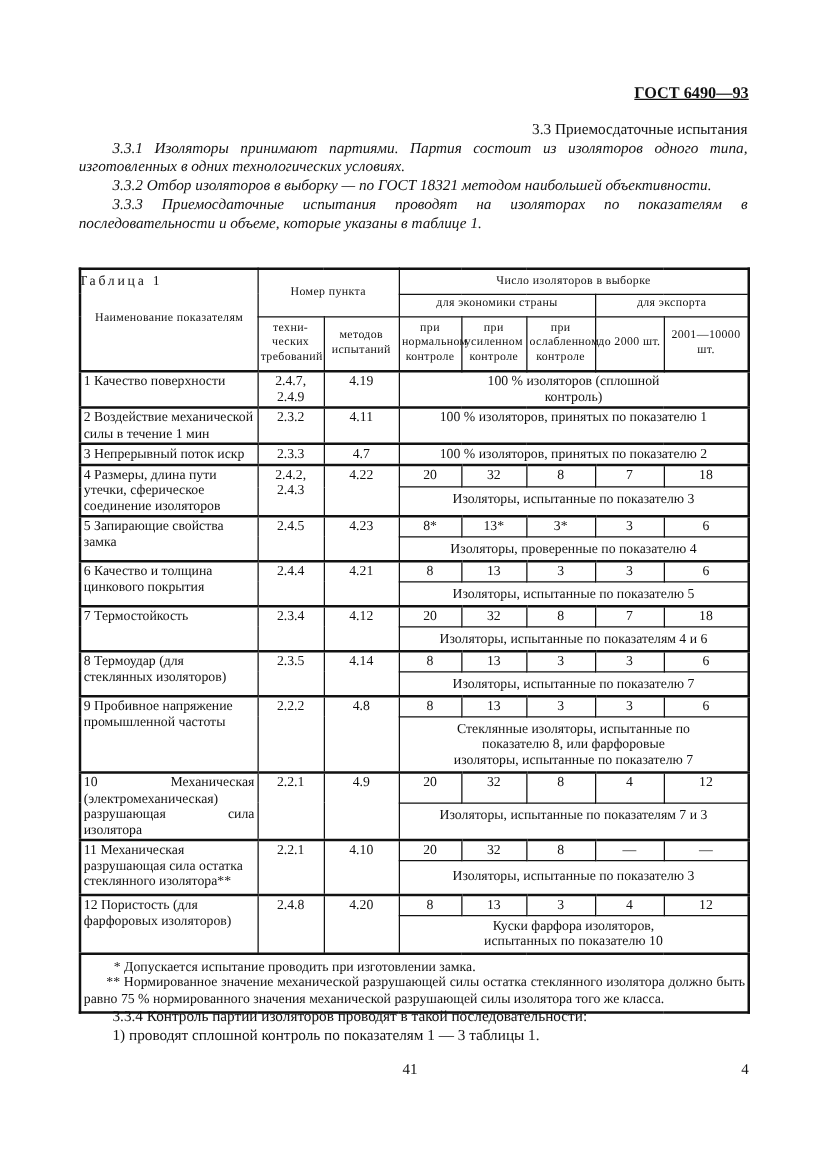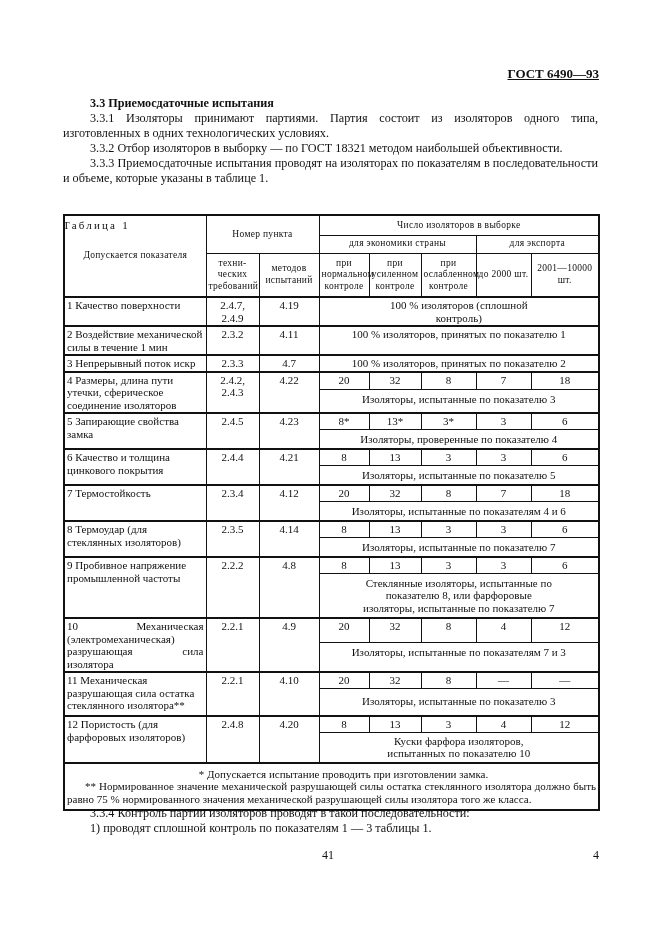--- a/index.html
+++ b/index.html
@@ -1,32 +1,32 @@
 <!DOCTYPE html>
 <html><head>
 <meta charset="utf-8">
 <style>
   html, body { margin: 0; padding: 0; background: #ffffff; }
   body { width: 661px; height: 936px; position: relative; overflow: hidden;
          font-family: "Liberation Serif", serif; color: #111; }
   .hdr { position: absolute; right: 62px; top: 66px; font-weight: bold; font-size: 13px; text-decoration: underline; }
   .body-text { position: absolute; left: 63px; width: 535px; font-size: 12.2px; line-height: 15px; }
-  .body-text p { margin: 0; text-indent: 27px; text-align: justify; }
-  .body-text h3 { margin: 0; font-size: 12.2px; font-weight: bold; padding-left: 27px; }
+  .body-text p { margin: 0; text-indent: 27px; text-align: justify; font-style: italic; }
+  .body-text h3 { margin: 0; font-size: 12.2px; font-weight: normal; padding-left: 27px; text-align: right; }
   .tcap { position: absolute; left: 63px; top: 196px; font-size: 11px; letter-spacing: 2.2px; margin-top: 23px; }
   table.t1 { position: absolute; left: 63px; top: 214px; width: 535px; border-collapse: collapse;
              font-size: 11px; line-height: 12.5px; table-layout: fixed; }
   table.t1 td { border: 1px solid #111; vertical-align: top; padding: 1px 2px; text-align: center; }
   table.t1 td.name { text-align: left; }
   table.t1 .hd { font-size: 9.5px; line-height: 11.5px; vertical-align: middle; letter-spacing: 0.3px; }
   table.t1 .thick-top td { border-top: 2px solid #111; }
   table.t1 { border: 2px solid #111; }
   table.t1 td.span-text { padding: 3px 2px; }
   table.t1 td.foot { text-align: left; padding: 4px 2px 4px 2px; border-top: 2px solid #111; }
-  table.t1 td.foot p { margin: 0; text-align: center; }
+  table.t1 td.foot p { margin: 0; }
   table.t1 td.foot p.i1 { text-indent: 24px; }
   table.t1 td.foot p.i2 { text-indent: 18px; text-align: justify; }
   .after { position: absolute; left: 63px; top: 806px; width: 535px; font-size: 12.2px; line-height: 15px; }
   .after p { margin: 0; text-indent: 27px; }
   .pno { position: absolute; top: 848px; left: 322px; font-size: 12px; text-align: center; }
   .pno2 { position: absolute; top: 848px; right: 62px; font-size: 12px; }
 </style>
 </head>
 <body>
 
@@ -47,21 +47,21 @@
       <col style="width:53px">
       <col style="width:60px">
     <col style="width:50px">
       <col style="width:52px">
       <col style="width:55px">
     <col style="width:55px">
       <col style="width:68px">
   </colgroup>
   <tbody>
       <tr style="height:20px">
-    <td class="hd" rowspan="3">Допускается показателя</td>
+    <td class="hd" rowspan="3">Наименование показателям</td>
     <td class="hd" colspan="2" rowspan="2">Номер пункта</td>
     <td class="hd" colspan="5">Число изоляторов в выборке</td>
   </tr>
   <tr style="height:18px">
     <td class="hd" colspan="3">для экономики страны</td>
     <td class="hd" colspan="2">для экспорта</td>
   </tr>
   <tr style="height:44px">
     <td class="hd" style="white-space:pre-line">техни-
 ческих

